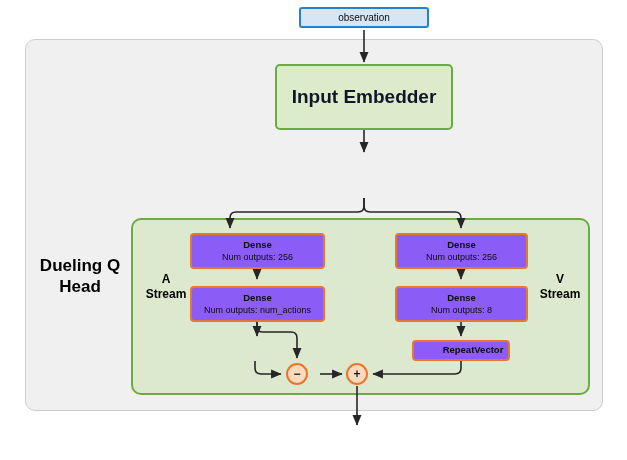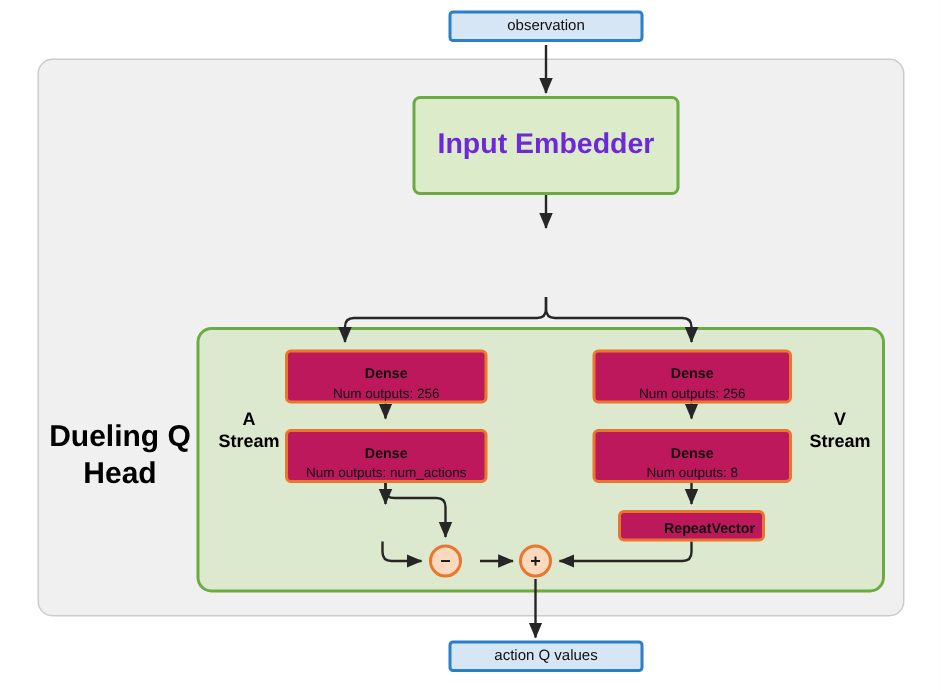--- a/index.html
+++ b/index.html
@@ -64,31 +64,30 @@
     background: #d6e6f4;
     border: 2px solid #2a7fc9;
     border-radius: 3px;
     color: #0d0d0d;
     font-size: 10px;
   }
   .node-green {
     background: #dcecca;
     border: 2px solid #6cab42;
     border-radius: 5px;
-    color: #6d28d9;
+    color: #0f172a;
     font-size: 19px;
     font-weight: bold;
   }
   .node-orange {
-    background: #be185d;
+    background: #8b5cf6;
     border: 2px solid #e8762c;
     border-radius: 4px;
     color: #0d0d0d;
     font-size: 9px;
-    justify-content: flex-end;
   }
   .node-orange .title {
     font-weight: bold;
     font-size: 9.5px;
   }
   .node-orange .sub {
     font-size: 9px;
     margin-top: 1px;
   }
 
@@ -112,22 +111,21 @@
 
   
   .lbl {
     position: absolute;
     text-align: center;
     font-weight: bold;
     color: #000000;
     line-height: 1.25;
   }
   .lbl-head {
-    font-size: 20px;
-    margin-top: 24px;
+    font-size: 17px;
   }
   .lbl-stream {
     font-size: 12px;
   }
 </style>
 </head>
 <body>
 
 <div id="canvas">
 
@@ -167,23 +165,20 @@
       <path d="M461,361 L461,368 Q461,374 455,374 L373,374" marker-end="url(#arrow)"></path>
 
       <path d="M357,386 L357,425" marker-end="url(#arrow)"></path>
     </g>
   </svg>
 
   <div class="node node-blue" style="left:299px; top:7px; width:130px; height:21px;">
     <span>observation</span>
   </div>
 
-  <div class="node node-blue" style="left:299px; top:427px; width:130px; height:21px;">
-    <span>action Q values</span>
-  </div>
 
   <div class="node node-green" style="left:275px; top:64px; width:178px; height:66px;">
     <span>Input Embedder</span>
   </div>
 
 
   <div class="node node-orange" style="left:190px; top:233px; width:135px; height:36px;">
     <span class="title">Dense</span>
     <span class="sub">Num outputs: 256</span>
   </div>

